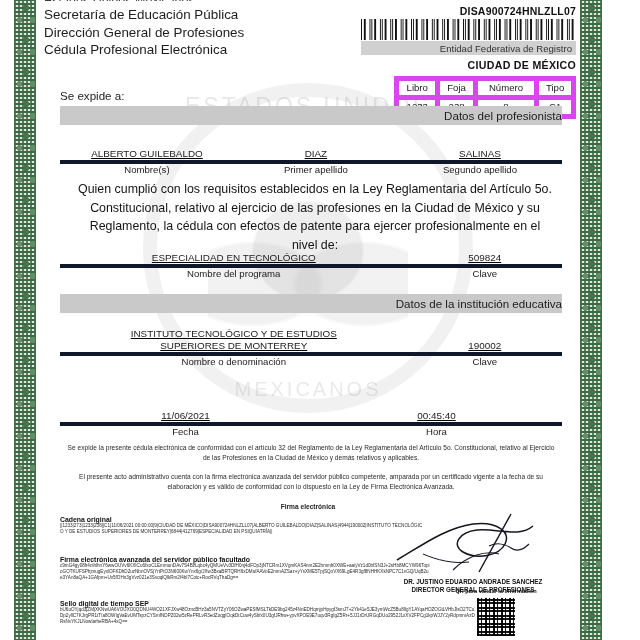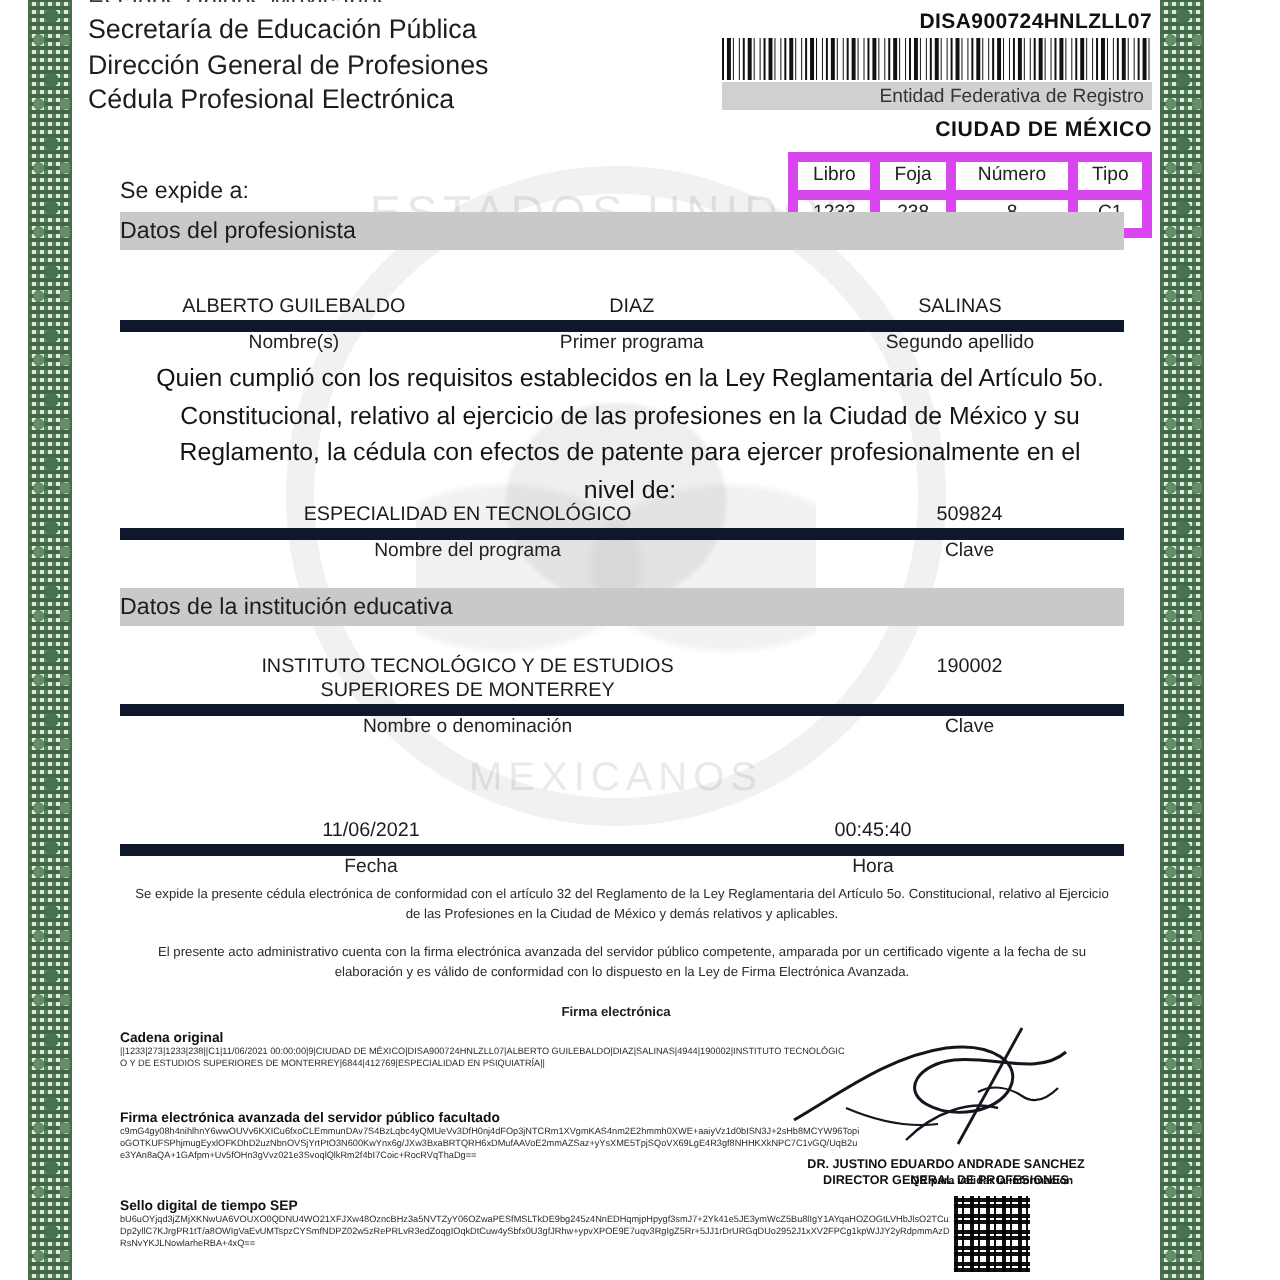--- a/index.html
+++ b/index.html
@@ -111,28 +111,28 @@
   }
   table.registro td, table.registro th {
     border:5px solid #d946ef; font-weight:normal;
     font-size:9.6px; color:#222; text-align:center; padding:1.5px 0;
   }
   table.registro th { font-size:9.6px; }
 
   
   .band {
     background:#c9c9c9; color:#1c1c1c;
-    text-align:left; font-size:11.6px;
+    text-align:right; font-size:11.6px;
     padding:3px 0; position:absolute; left:20px; right:14px;
   }
 
   
   .frow { position:absolute; left:20px; right:14px; }
   .fline {
-    display:flex; border-bottom:6px solid #0f172a; 
+    display:flex; border-bottom:4px solid #0f172a; align-items:flex-end;text-decoration:underline;
   }
   .fcell { text-align:center; font-size:9.9px; color:#1b1b1b; line-height:12px; }
   .fcap  { display:flex; }
   .fcapcell { text-align:center; font-size:9.6px; color:#222; }
 
   .para {
     position:absolute; left:36px; right:22px;
     text-align:center; font-size:12.4px; line-height:18.5px; color:#141414;
   }
 
@@ -217,21 +217,21 @@
     <div class="band" style="top:106px">Datos del profesionista</div>
 
     <div class="frow" style="top:148px">
       <div class="fline">
         <div class="fcell" style="flex:1.06">ALBERTO GUILEBALDO</div>
         <div class="fcell" style="flex:1">DIAZ</div>
         <div class="fcell" style="flex:1">SALINAS</div>
       </div>
       <div class="fcap">
         <div class="fcapcell" style="flex:1.06">Nombre(s)</div>
-        <div class="fcapcell" style="flex:1">Primer programa</div>
+        <div class="fcapcell" style="flex:1">Primer apellido</div>
         <div class="fcapcell" style="flex:1">Segundo apellido</div>
       </div>
     </div>
 
     <div class="para" style="top:180px">Quien cumplió con los requisitos establecidos en la Ley Reglamentaria del Artículo 5o. Constitucional, relativo al ejercicio de las profesiones en la Ciudad de México y su Reglamento, la cédula con efectos de patente para ejercer profesionalmente en el nivel de:</div>
 
     <div class="frow" style="top:252px">
       <div class="fline">
         <div class="fcell" style="flex:2.25">ESPECIALIDAD EN TECNOLÓGICO</div>
         <div class="fcell" style="flex:1">509824</div>

